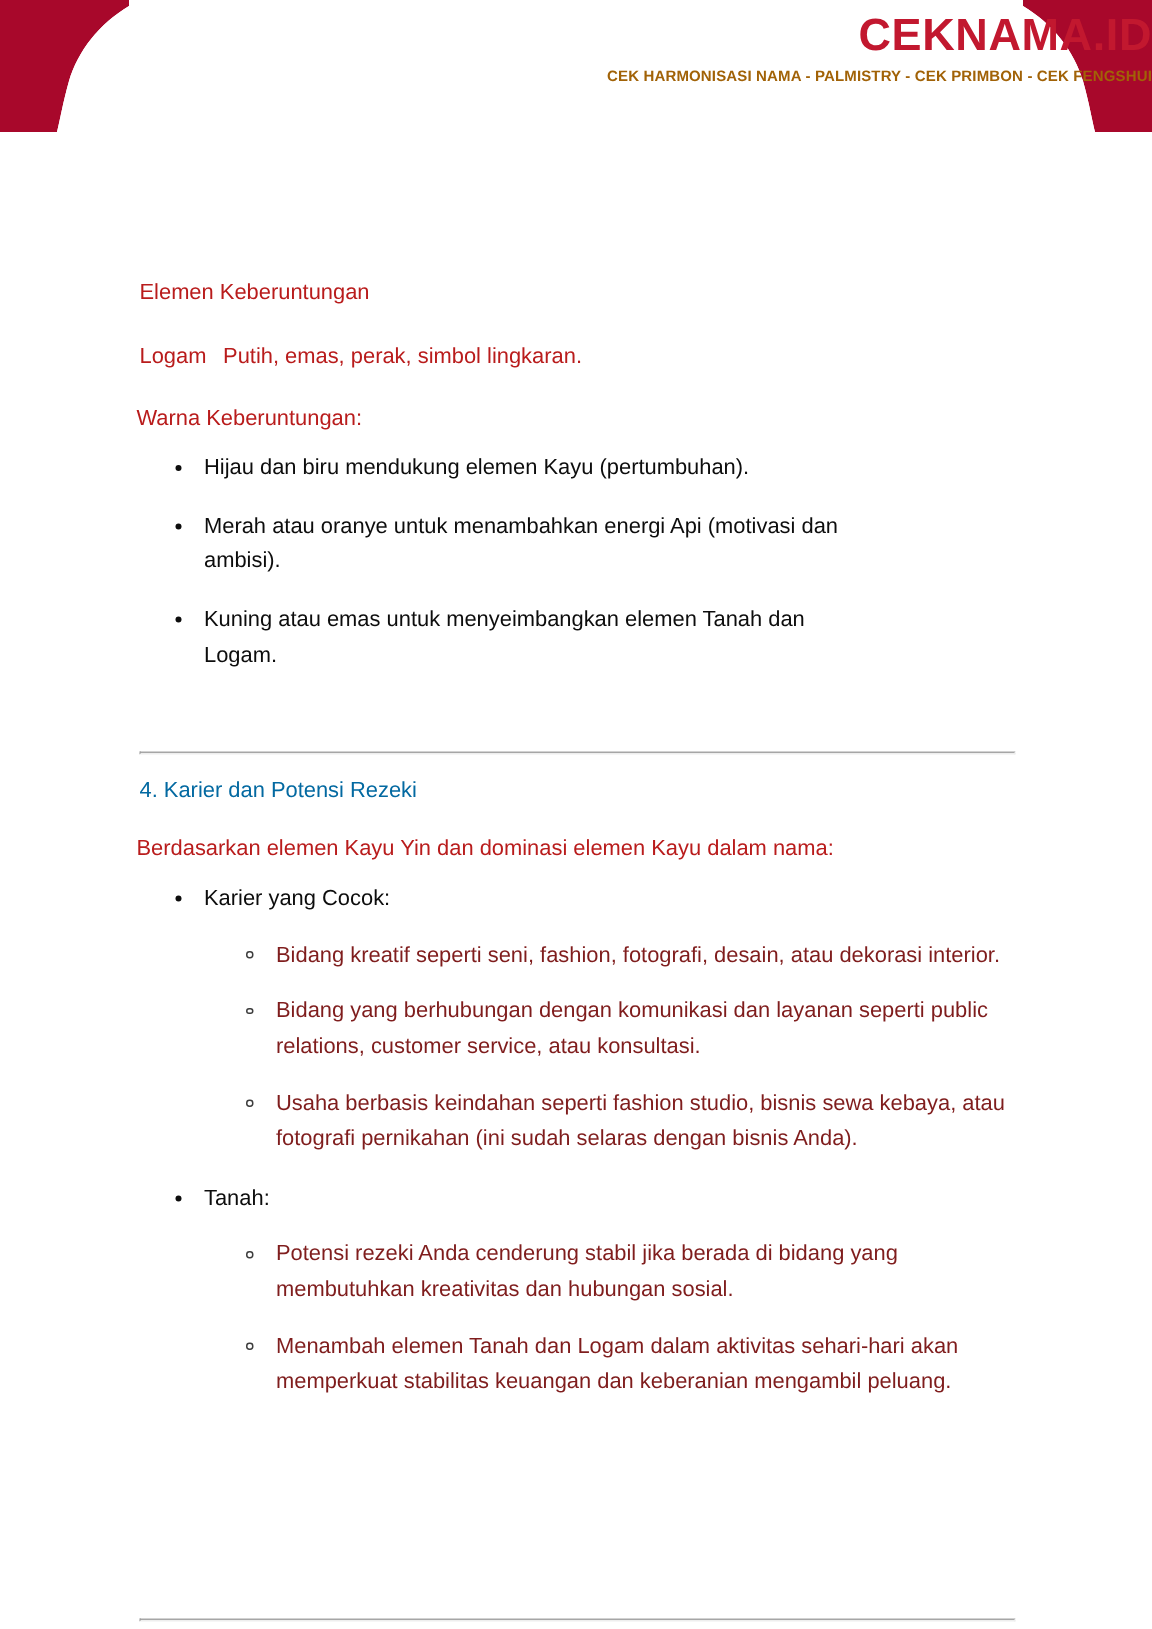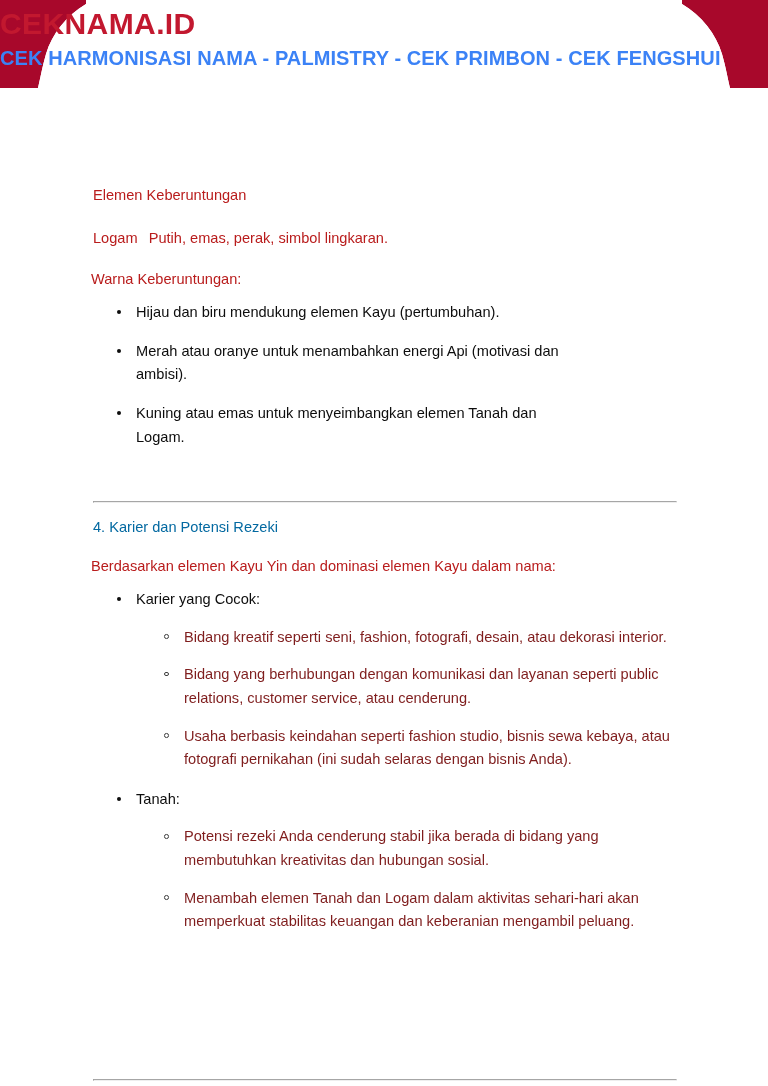--- a/index.html
+++ b/index.html
@@ -38,39 +38,39 @@
     pointer-events: none;
   }
   .header-text {
     position: absolute;
     top: 0;
     left: 0;
     width: 768px;
     height: 88px;
     display: flex;
     flex-direction: column;
-    align-items: flex-start;
+    align-items: flex-end;
     justify-content: flex-start;
   }
   .brand-title {
     margin: 6px 0 0 0;
     font-family: "Liberation Sans", sans-serif;
     font-size: 30px;
     font-weight: bold;
     letter-spacing: 0.4px;
     color: #c2182f;
     line-height: 1.18;
   }
   .brand-subtitle {
     margin: 5px 0 0 0;
     font-family: "Liberation Sans", sans-serif;
-    font-size: 20px;
+    font-size: 10px;
     font-weight: bold;
     letter-spacing: 0.1px;
-    color: #3b82f6;
+    color: #a16207;
     line-height: 1.2;
     white-space: nowrap;
   }
 
   
   .doc {
     position: relative;
     padding: 0;
   }
 
@@ -236,21 +236,21 @@
         <span>Karier yang Cocok:</span>
       </li>
       <li class="block-sub">
         <ul class="sublist">
           <li class="li-2">
             <span class="marker-hollow"></span>
             <span>Bidang kreatif seperti seni, fashion, fotografi, desain, atau dekorasi interior.</span>
           </li>
           <li class="li-2">
             <span class="marker-hollow"></span>
-            <span>Bidang yang berhubungan dengan komunikasi dan layanan seperti public relations, customer service, atau cenderung.</span>
+            <span>Bidang yang berhubungan dengan komunikasi dan layanan seperti public relations, customer service, atau konsultasi.</span>
           </li>
           <li class="li-2">
             <span class="marker-hollow"></span>
             <span>Usaha berbasis keindahan seperti fashion studio, bisnis sewa kebaya, atau fotografi pernikahan (ini sudah selaras dengan bisnis Anda).</span>
           </li>
         </ul>
       </li>
 
       <li class="spacer-after-sub"></li>
 

